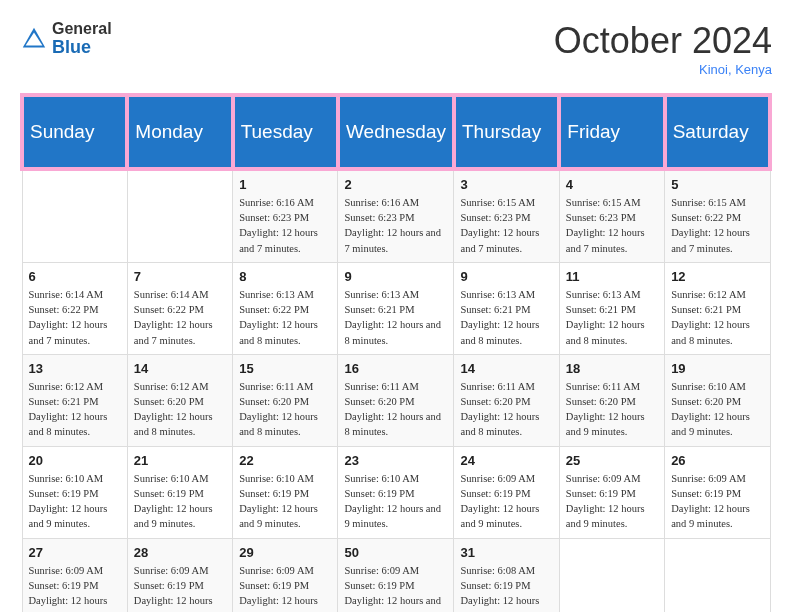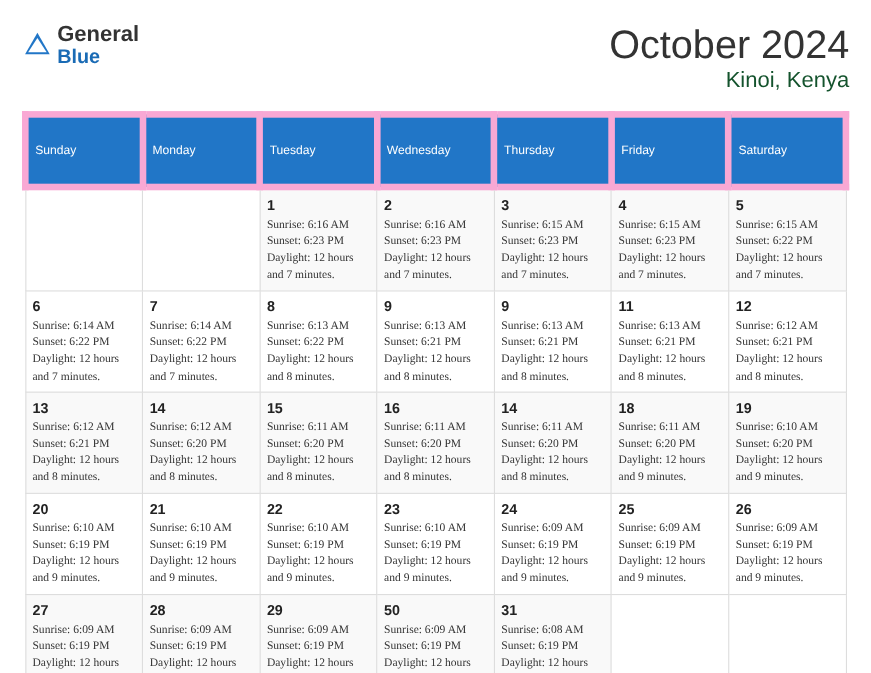--- a/index.html
+++ b/index.html
@@ -20,21 +20,21 @@
       display: flex;
       align-items: center;
       gap: 4px;
     }
     .logo-text {
       display: flex;
       flex-direction: column;
       line-height: 1.1;
     }
     .logo-general {
-      font-size: 20px;
+      font-size: 16px;
       font-weight: bold;
       color: #333;
     }
     .logo-blue {
       font-size: 18px;
       font-weight: bold;
       color: #1a6bb5;
     }
     .logo-icon {
       width: 28px;
@@ -43,38 +43,38 @@
     .title-block {
       text-align: right;
       margin-left: 36px;
     }
     .month-title {
       font-size: 36px;
       font-weight: 300;
       color: #333;
     }
     .location {
-      font-size: 20px;
-      color: #14532d;
+      font-size: 13px;
+      color: #3b82f6;
     }
     .calendar {
       width: 100%;
       border-collapse: collapse;
       font-size: 11px;
     }
     .calendar thead tr {
       background-color: #2176c7;
       color: #fff;
     }
     .calendar thead th {
       padding: 24px 6px;
       text-align: left;
-      font-size: 11px;
+      font-size: 19px;
       font-weight: normal;
-      border: 6px solid #f9a8d4;
+      border: 4px solid #f9a8d4;
     }
     .calendar tbody tr {
       border-bottom: 1px solid #ccc;
     }
     .calendar tbody td {
       vertical-align: top;
       padding: 6px 6px;
       border: 1px solid #ddd;
       min-width: 100px;
       width: 14.28%;

